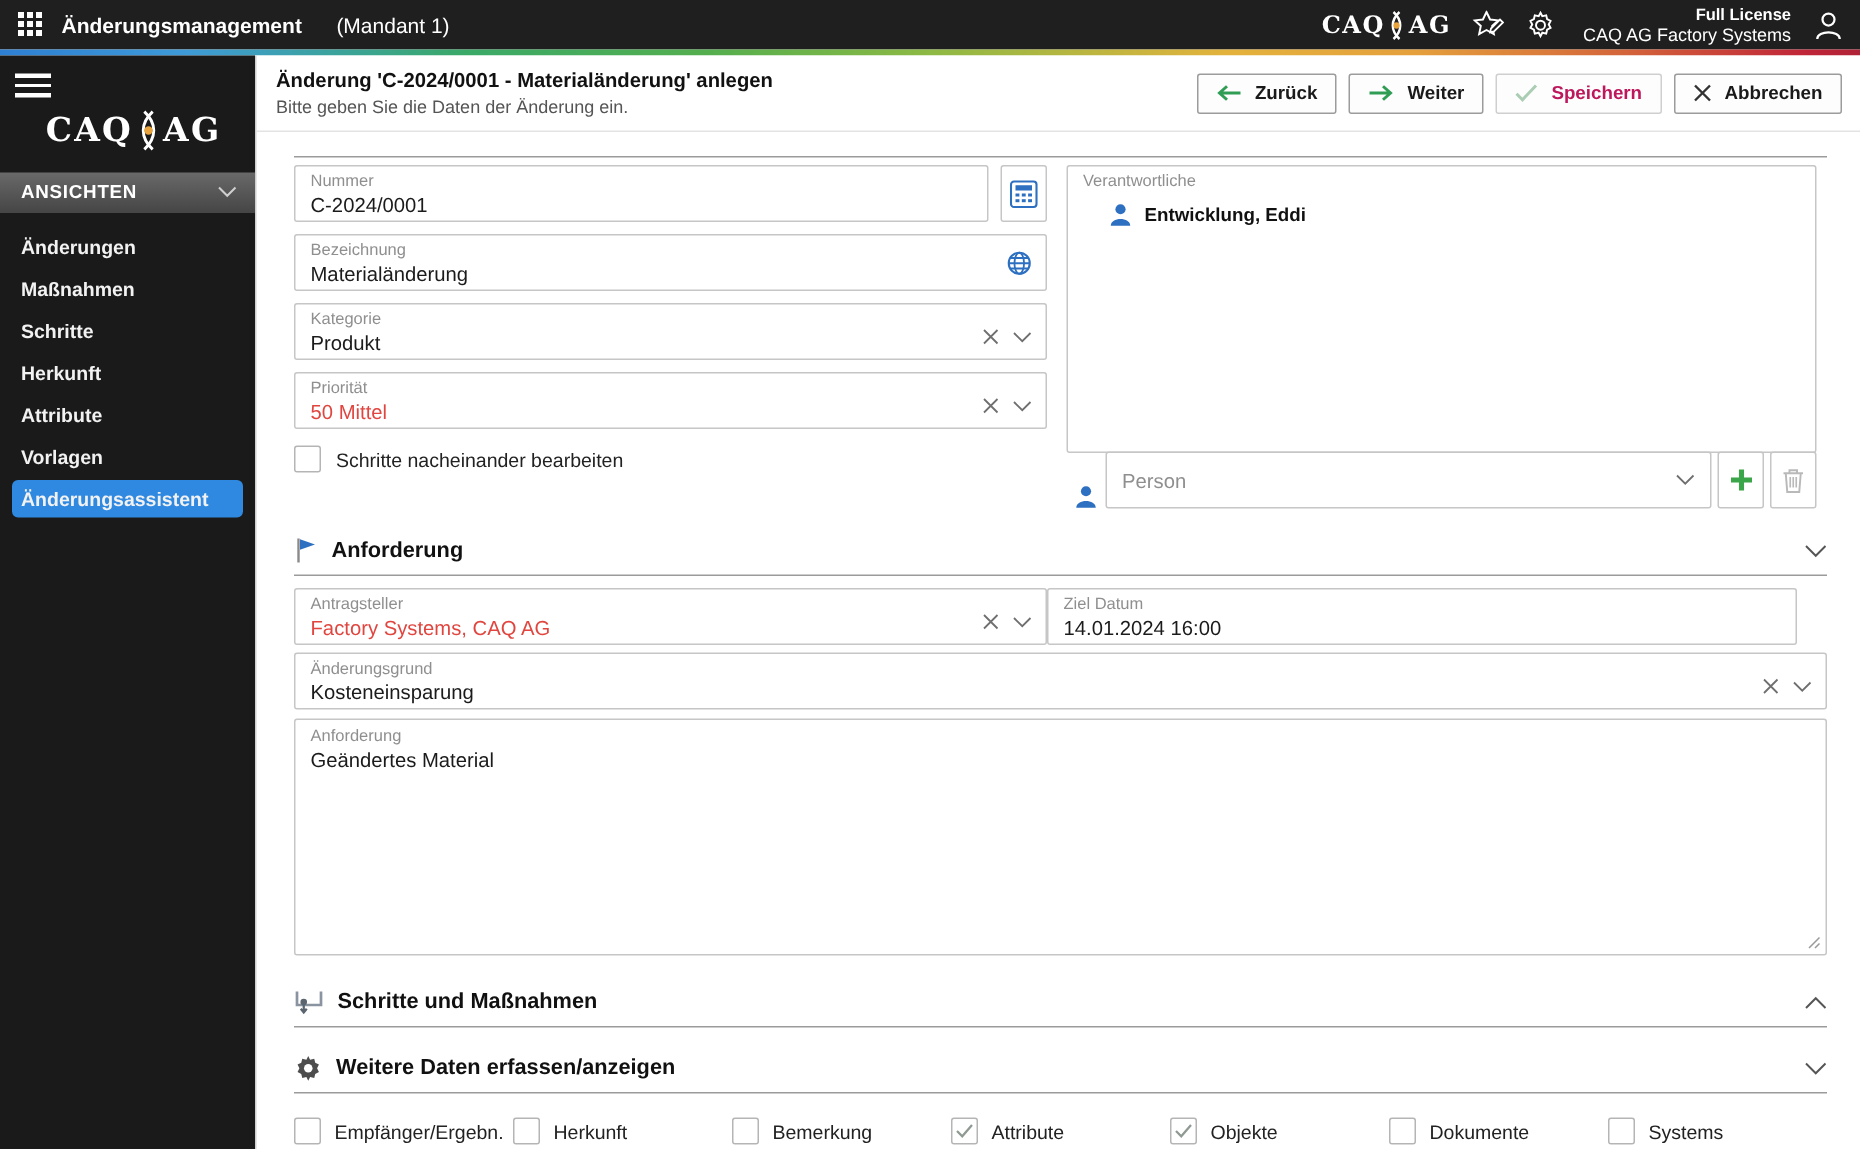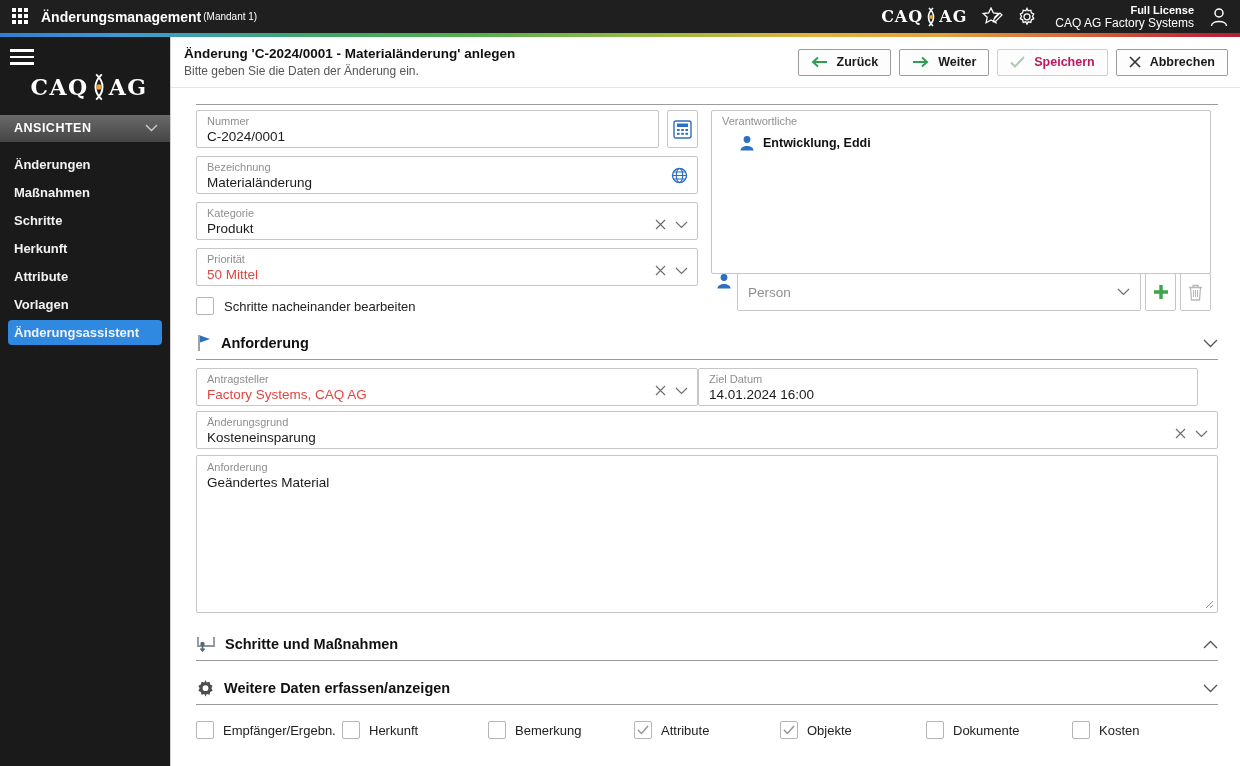--- a/index.html
+++ b/index.html
@@ -4,21 +4,21 @@
 <style>
   * { margin:0; padding:0; box-sizing:border-box; }
   html,body { width:1240px; height:766px; overflow:hidden; }
   body { font-family:"Liberation Sans", sans-serif; background:#fff; }
 
   
   .topbar { height:33px; background:#1f1f1f; display:flex; align-items:center; color:#fff; padding:0 10px 0 10px; }
   .apps-grid { width:17px; height:17px; display:grid; grid-template-columns:repeat(3,4px); grid-template-rows:repeat(3,4px); gap:2px; margin:0 12px 0 2px; cursor:pointer; }
   .apps-grid span { background:#fff; }
   .tb-title { font-size:14px; font-weight:bold; }
-  .tb-client { font-size:10px; font-weight:normal; margin-left:2px; }
+  .tb-client { font-size:14px; font-weight:normal; margin-left:23px; }
   .tb-right { margin-left:auto; display:flex; align-items:center; gap:14px; }
   .logo { display:flex; align-items:center; font-family:"DejaVu Serif", serif; font-weight:bold; letter-spacing:1px; }
   .logo-top { font-size:16px; }
   .logo svg { margin:0 1px; }
   .tb-license { text-align:right; line-height:13px; margin-left:4px; }
   .tb-license .l1 { font-size:11px; font-weight:bold; }
   .tb-license .l2 { font-size:12px; }
   .tb-icon { cursor:pointer; display:flex; align-items:center; }
 
   
@@ -63,24 +63,24 @@
   .f-value.red { color:#e0463f; }
   .f-icons { position:absolute; right:9px; bottom:9px; display:flex; gap:9px; align-items:center; }
   .sq-btn { width:31px; height:38px; flex:none; border:1px solid #c6c6c6; border-radius:2px; background:#fff; display:flex; align-items:center; justify-content:center; cursor:pointer; }
 
   .checkbox-line { display:flex; align-items:center; gap:10px; margin-top:11px; }
   .cb { width:18px; height:18px; border:1px solid #b5b5b5; border-radius:2px; background:#fff; display:flex; align-items:center; justify-content:center; cursor:pointer; flex:none; }
   .cb .check-glyph { display:none; }
   .cb.checked .check-glyph { display:block; }
   .cb-label { font-size:13px; color:#222; }
 
-  .resp-panel { border:1px solid #c6c6c6; border-radius:2px; height:164px; padding:4px 10px; background:#fff; }
+  .resp-panel { border:1px solid #c6c6c6; border-radius:2px; height:192px; padding:4px 10px; background:#fff; }
   .resp-entry { display:flex; align-items:center; gap:8px; margin:8px 0 0 17px; }
   .resp-entry .name { font-size:12.5px; font-weight:bold; color:#111; }
-  .person-row { display:flex; align-items:flex-start; margin-top:-1px; }
+  .person-row { display:flex; align-items:flex-end; margin-top:-1px; }
   .person-row .pr-icon { width:26px; display:flex; justify-content:center; flex:none; }
   .person-combo { flex:1; height:38px; border:1px solid #c6c6c6; border-radius:2px; display:flex; align-items:center; padding:0 10px; color:#8f8f8f; font-size:13.5px; background:#fff; cursor:pointer; }
   .person-combo svg { margin-left:auto; }
   .person-row .sq-btn { margin-left:4px; }
 
   .anf-grid { display:grid; grid-template-columns:502px 500px; margin-top:8px; }
   .wide-field { margin-top:5px; }
   .textarea { position:relative; height:158px; border:1px solid #c6c6c6; border-radius:2px; margin-top:6px; padding:5px 10px; background:#fff; }
   .resize-handle { position:absolute; right:3px; bottom:3px; }
 
@@ -453,19 +453,19 @@
         <div class="bc-item">
           <div class="cb">
             
           </div>
           <span class="cb-label">Dokumente</span>
         </div>
         <div class="bc-item">
           <div class="cb">
             
           </div>
-          <span class="cb-label">Kosten</span>
+          <span class="cb-label">Systems</span>
         </div>
       </div>
 
     </div>
   </div>
 </div>
 
 </body></html>

